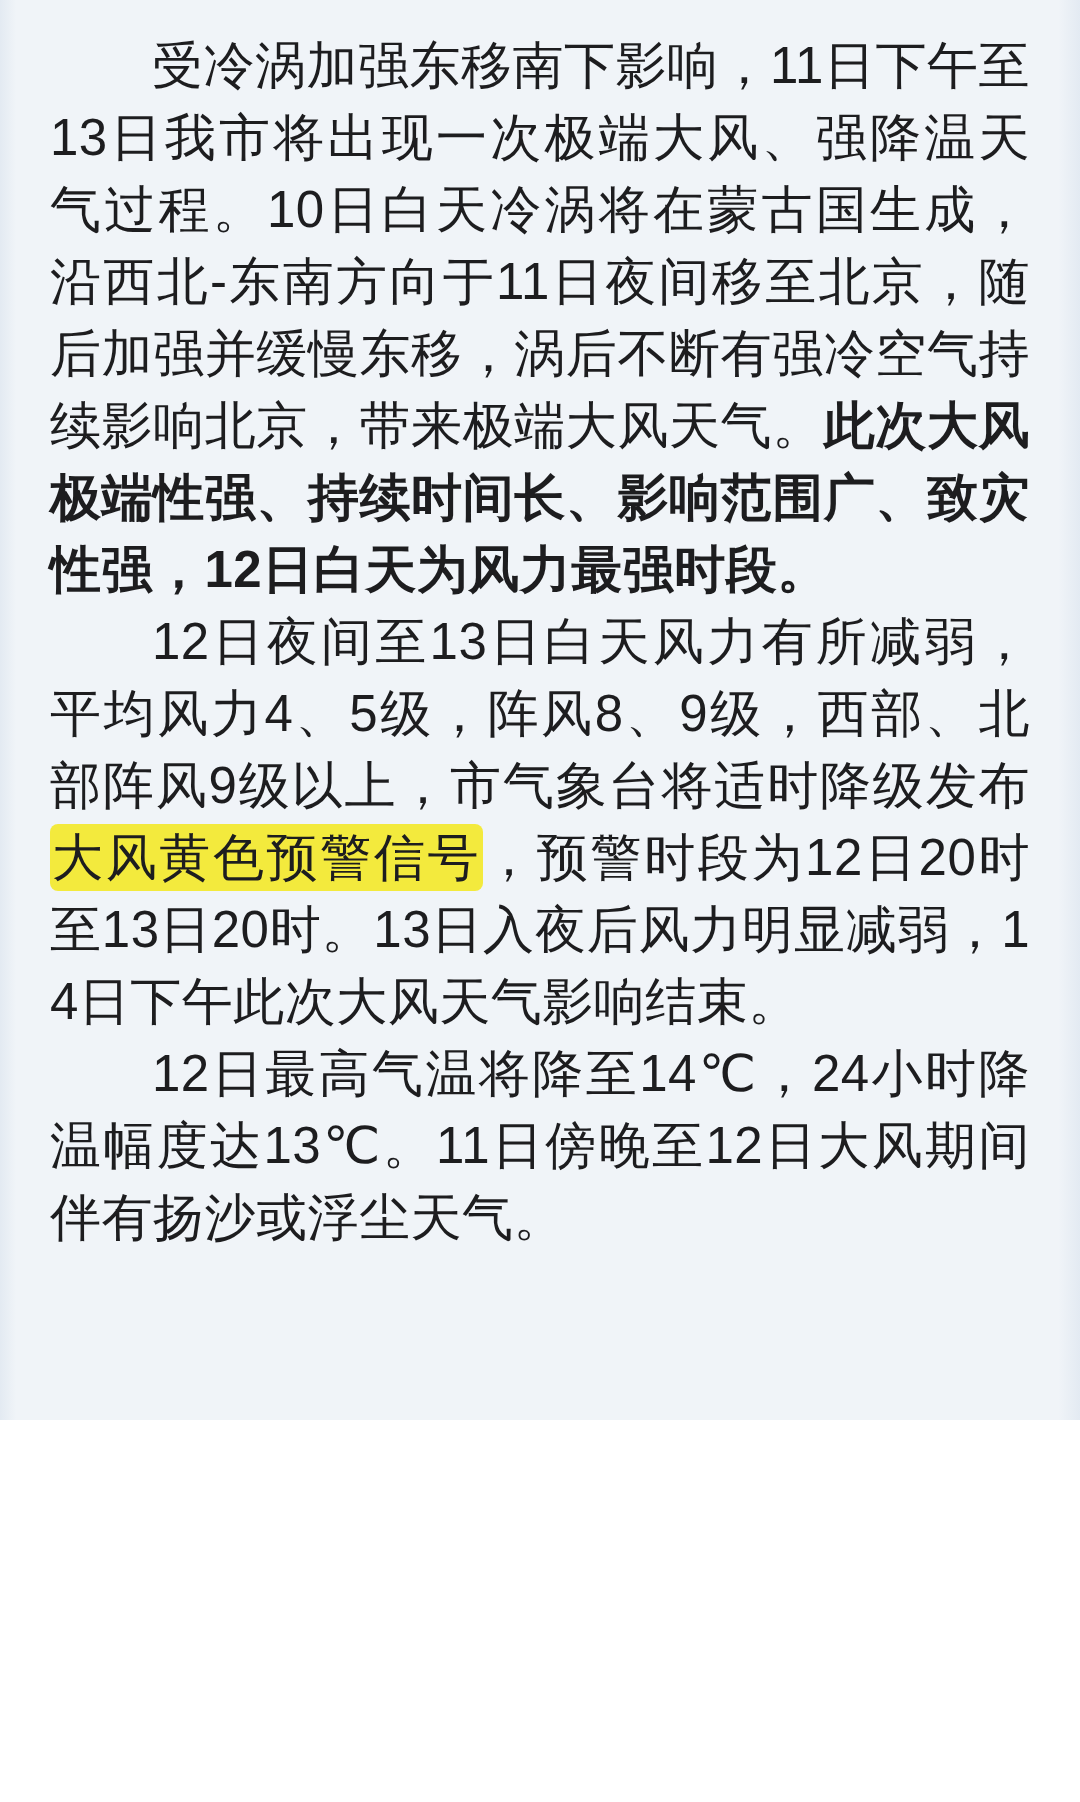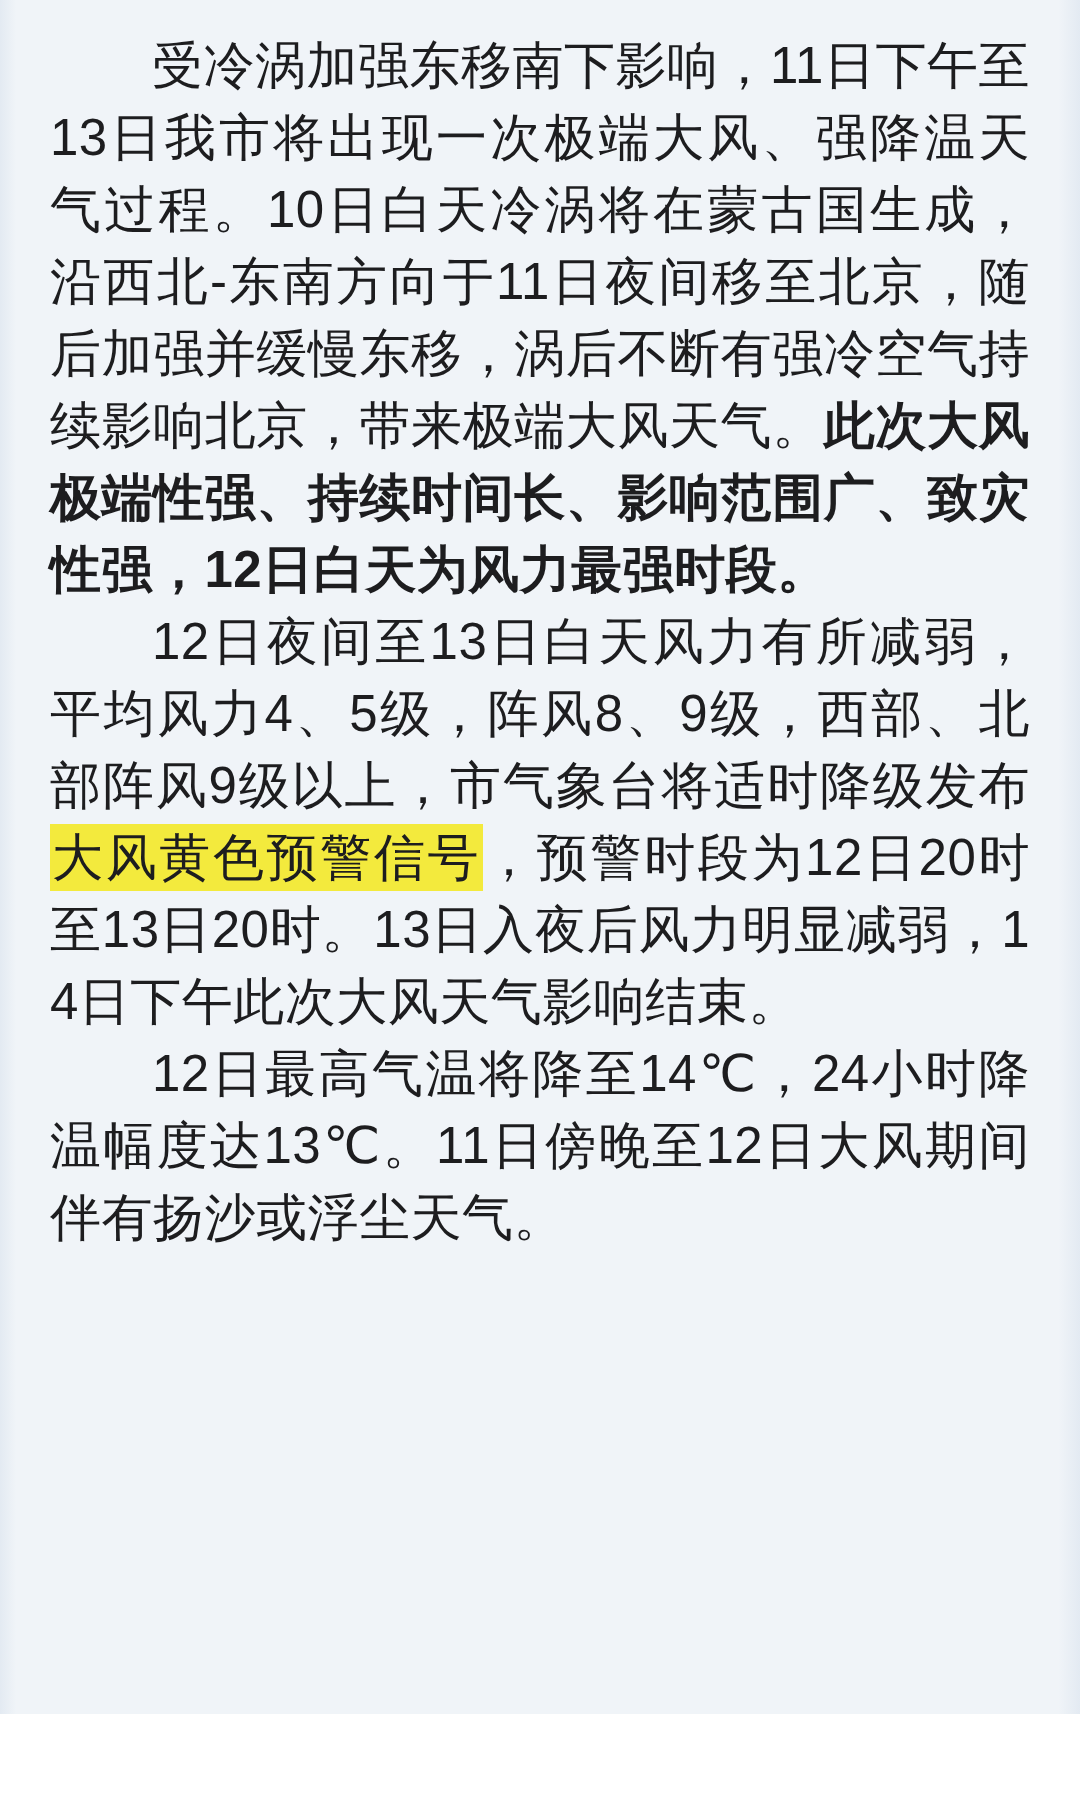--- a/index.html
+++ b/index.html
@@ -9,21 +9,21 @@
     --hl-orange:#f5a42e;
     --hl-yellow:#f3ea3d;
   }
   html,body{margin:0;padding:0;}
   body{
     width:1080px;
     font-family:"Liberation Sans","DejaVu Sans",sans-serif;
   }
   .page{
     width:1080px;
-    height:1714px;
+    height:1420px;
     box-sizing:border-box;
     background:
       linear-gradient(90deg, var(--bg-edge) 0%, var(--bg) 1.5%, var(--bg) 98%, var(--bg-edge) 100%),
       var(--bg);
     overflow:hidden;
   }
   .article{
     box-sizing:border-box;
     padding:30px 50px 0 50px;
   }
@@ -44,20 +44,21 @@
     background-color:var(--hl-orange);
     padding:5px 2px;
     -webkit-box-decoration-break:clone;
     box-decoration-break:clone;
   }
   .seg.highlight-yellow{
     background-color:var(--hl-yellow);
     padding:5px 2px;
     -webkit-box-decoration-break:clone;
     box-decoration-break:clone;
+    border-radius:8px;
   }
 </style>
 </head>
 <body>
 
 <div class="page">
   <article class="article">
       <p class="para"><span class="seg normal">受冷涡加强东移南下影响，11日下午至13日我市将出现一次极端大风、强降温天气过程。10日白天冷涡将在蒙古国生成，沿西北-东南方向于11日夜间移至北京，随后加强并缓慢东移，涡后不断有强冷空气持续影响北京，带来极端大风天气。</span><span class="seg bold">此次大风极端性强、持续时间长、影响范围广、致灾性强，12日白天为风力最强时段。</span></p>
       <p class="para"><span class="seg normal">12日夜间至13日白天风力有所减弱，平均风力4、5级，阵风8、9级，西部、北部阵风9级以上，市气象台将适时降级发布</span><span class="seg highlight-yellow">大风黄色预警信号</span><span class="seg normal">，预警时段为12日20时至13日20时。13日入夜后风力明显减弱，14日下午此次大风天气影响结束。</span></p>
       <p class="para"><span class="seg normal">12日最高气温将降至14℃，24小时降温幅度达13℃。11日傍晚至12日大风期间伴有扬沙或浮尘天气。</span></p>

